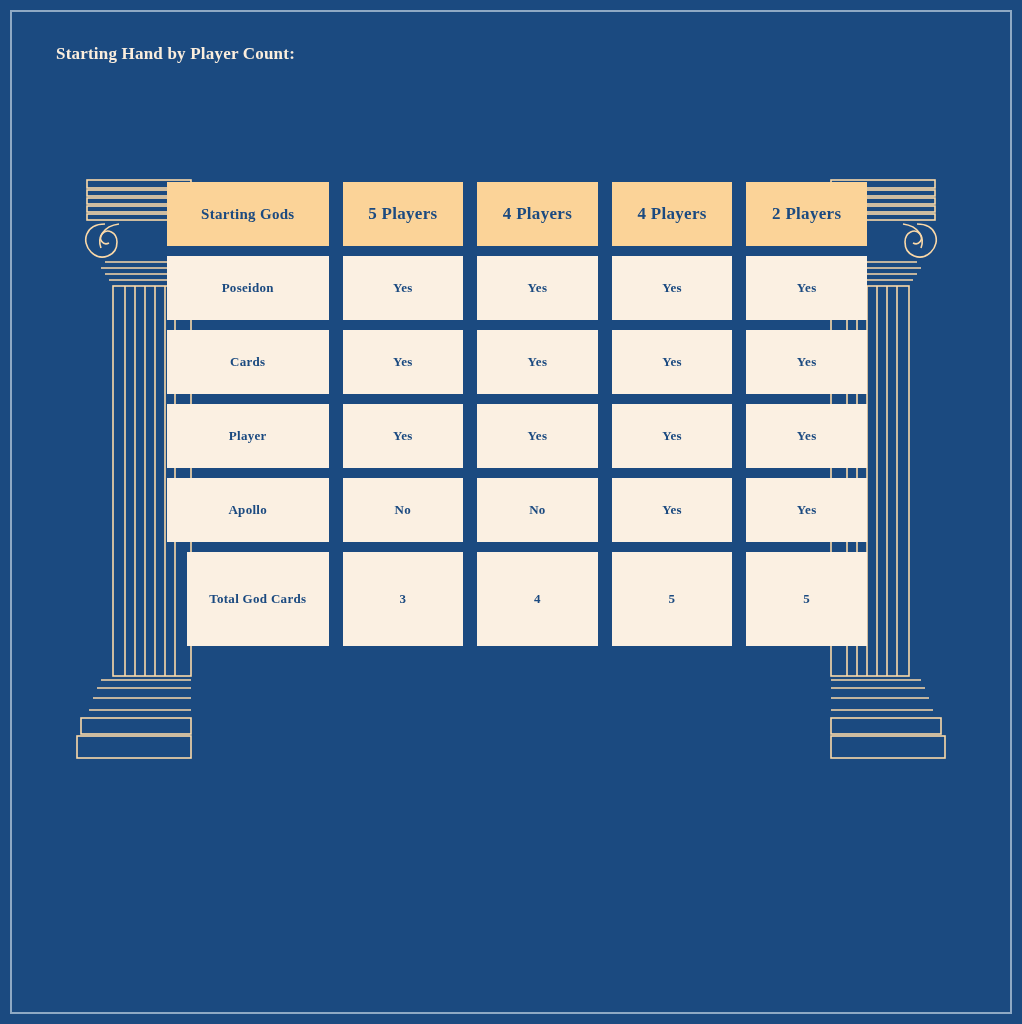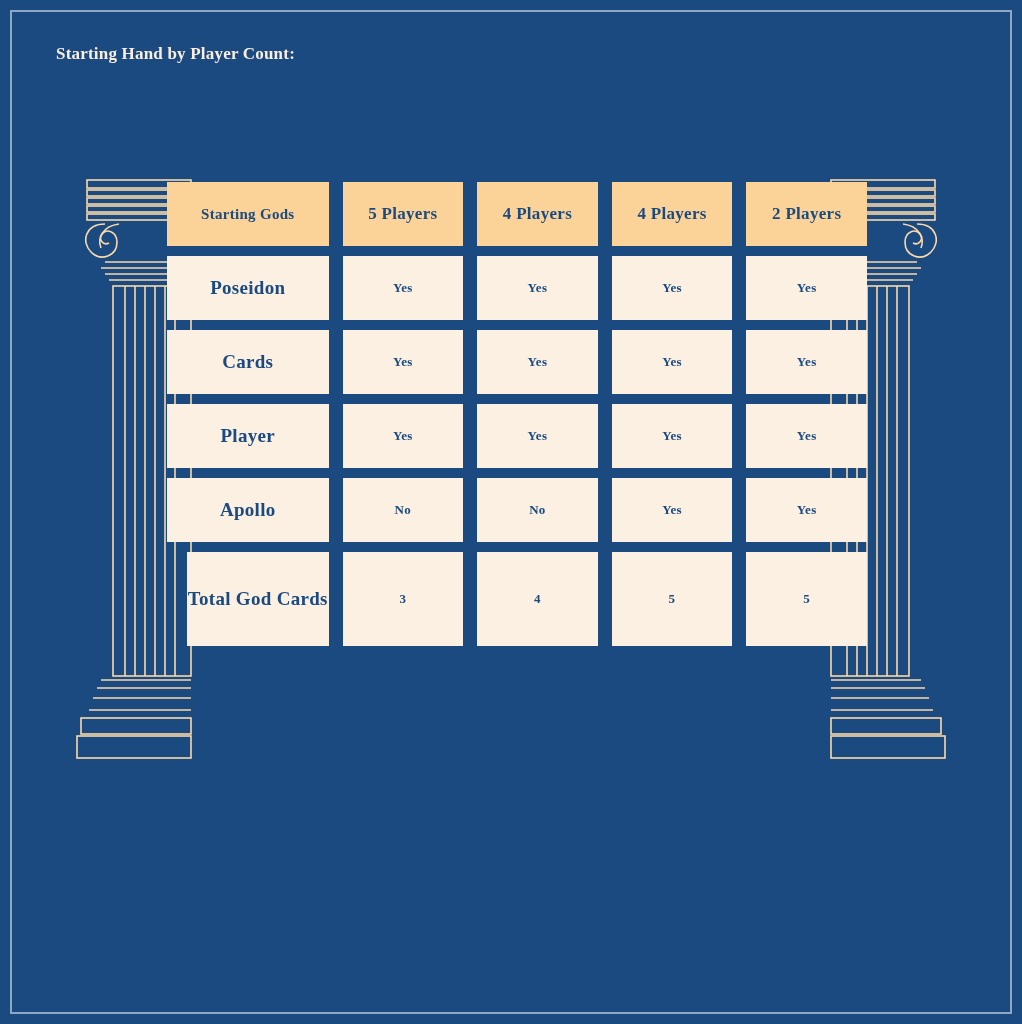--- a/index.html
+++ b/index.html
@@ -80,21 +80,21 @@
     align-items: center;
     justify-content: center;
     height: 64px;
     letter-spacing: 0.3px;
   }
   .cell.header {
     background: #fbd398;
     height: 64px;
   }
   .cell.rowlabel {
-    font-size: 19px;
+    font-size: 13px;
   }
   .cell.header.rowlabel {
     font-size: 15px;
   }
   .cell.value {
     font-size: 13px;
   }
   .col-label { width: 158px; }
   .col-data { width: 118px; }
   tr.tall .cell {

